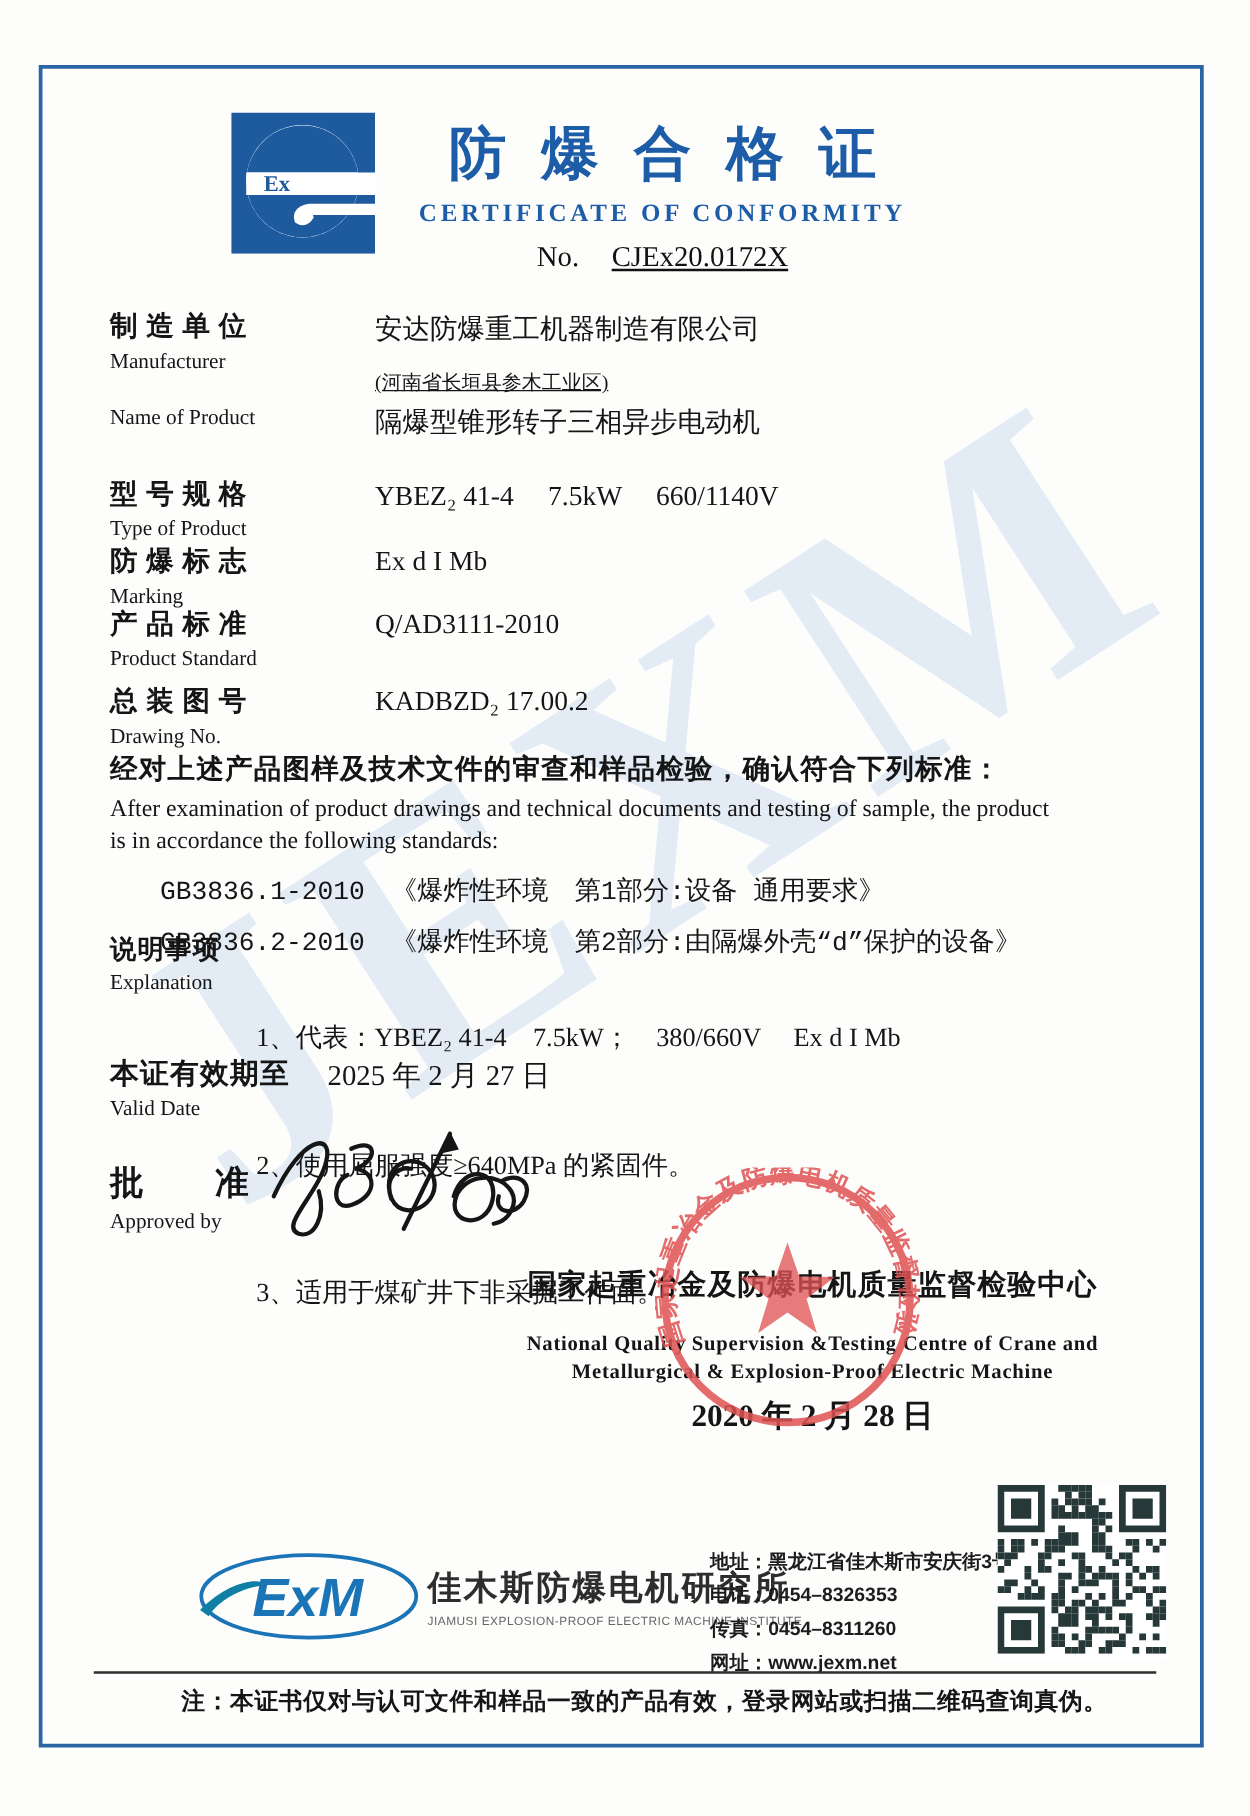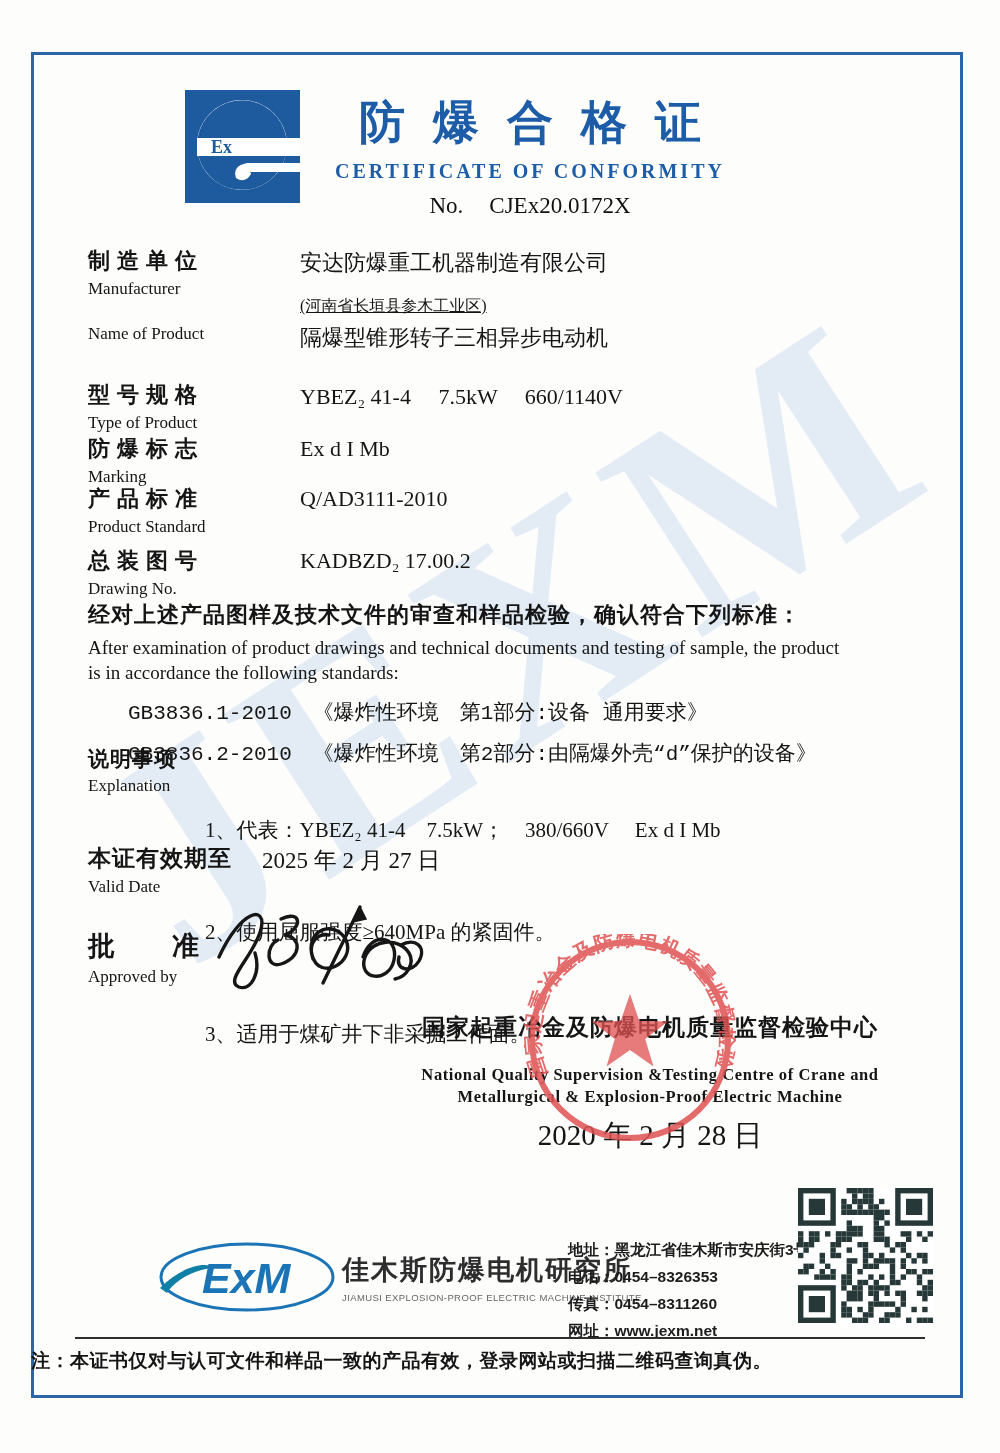--- a/index.html
+++ b/index.html
@@ -12,21 +12,21 @@
   .border-frame{position:absolute;left:31px;top:52px;width:932px;height:1346px;border:3px solid var(--border-blue);z-index:1;}
   .watermark{position:absolute;left:60px;top:470px;width:900px;text-align:center;
     font-family:"Liberation Serif",serif;font-weight:bold;font-size:300px;letter-spacing:14px;
     color:#cadcf0;opacity:.5;transform:rotate(-33deg);z-index:0;user-select:none;}
   
   .ex-logo{position:absolute;left:185px;top:90px;width:115px;height:89px;z-index:2;}
   .titles{position:absolute;left:300px;top:92px;width:460px;text-align:center;z-index:2;}
   .title-cn{font-size:46px;font-weight:bold;color:var(--blue);letter-spacing:28px;padding-left:28px;white-space:nowrap;}
   .title-en{margin-top:6px;font-family:"Liberation Serif",serif;font-weight:bold;font-size:20px;color:var(--blue);letter-spacing:3px;white-space:nowrap;}
   .cert-no{margin-top:10px;font-family:"Liberation Serif",serif;font-size:23px;color:#111;}
-  .cert-no .num{margin-left:26px;}
+  .cert-no .num{margin-left:26px;text-decoration:underline;}
   
   .frow{position:absolute;left:88px;display:flex;z-index:2;}
   .flabel{width:212px;}
   .lab-cn{font-size:22px;font-weight:bold;letter-spacing:7px;white-space:nowrap;}
   .lab-cn.tight{letter-spacing:1px;}
   .lab-en{font-family:"Liberation Serif",serif;font-size:17px;margin-top:3px;}
   .fvalue{font-family:"Liberation Serif",serif;font-size:22px;white-space:pre-wrap;padding-top:2px;}
   .fvalue .sub-note{font-size:16px;margin-top:18px;text-decoration:underline;}
   
   .statement{position:absolute;left:88px;top:600px;width:845px;z-index:2;}
@@ -42,30 +42,30 @@
   .valid .fvalue{position:absolute;left:174px;top:0;font-size:23px;white-space:nowrap;}
   .valid .lab-cn{letter-spacing:1px;font-size:23px;}
   
   .approve{position:absolute;left:88px;top:928px;z-index:2;}
   .signature{position:absolute;left:205px;top:885px;z-index:3;}
   
   .stamp{position:absolute;left:524px;top:934px;z-index:4;opacity:.85;pointer-events:none;}
   .authority{position:absolute;left:370px;top:1012px;width:560px;text-align:center;z-index:2;}
   .auth-cn{font-size:23px;font-weight:bold;letter-spacing:1px;white-space:nowrap;}
   .auth-en{font-family:"Liberation Serif",serif;font-weight:bold;font-size:16.5px;line-height:22px;letter-spacing:.6px;margin-top:21px;}
-  .auth-date{font-family:"Liberation Serif",serif;font-size:29px;margin-top:8px;}
+  .auth-date{font-family:"Liberation Serif",serif;font-size:25px;margin-top:8px;font-weight:bold;}
   
   .jexm-logo{position:absolute;left:150px;top:1238px;z-index:2;text-align:center;}
   .institute{position:absolute;left:342px;top:1252px;z-index:2;}
   .inst-cn{font-size:27px;font-weight:bold;letter-spacing:2px;color:#2d2d2d;white-space:nowrap;}
   .inst-en{font-size:9.5px;color:#666;letter-spacing:.4px;margin-top:4px;white-space:nowrap;}
   .contacts{position:absolute;left:568px;top:1236px;z-index:2;font-size:15.5px;font-weight:600;line-height:27px;color:#1c1c1c;}
   .qr{position:absolute;left:798px;top:1188px;z-index:3;background:#fff;}
   .note-sep{position:absolute;left:75px;top:1337px;width:850px;border-top:2px solid #2e2e2e;z-index:2;}
-  .note{position:absolute;left:0;top:1348px;width:1000px;text-align:left;font-size:19px;font-weight:bold;letter-spacing:.5px;z-index:2;padding-left:31px;}
+  .note{position:absolute;left:0;top:1348px;width:1000px;text-align:center;font-size:19px;font-weight:bold;letter-spacing:.5px;z-index:2;padding-left:31px;}
 </style>
 </head>
 <body>
 
 <div class="page">
   <div class="border-frame"></div>
   <div class="watermark">JEXM</div>
 
   <div class="ex-logo">
     <svg width="115" height="113" viewBox="0 0 115 113">

